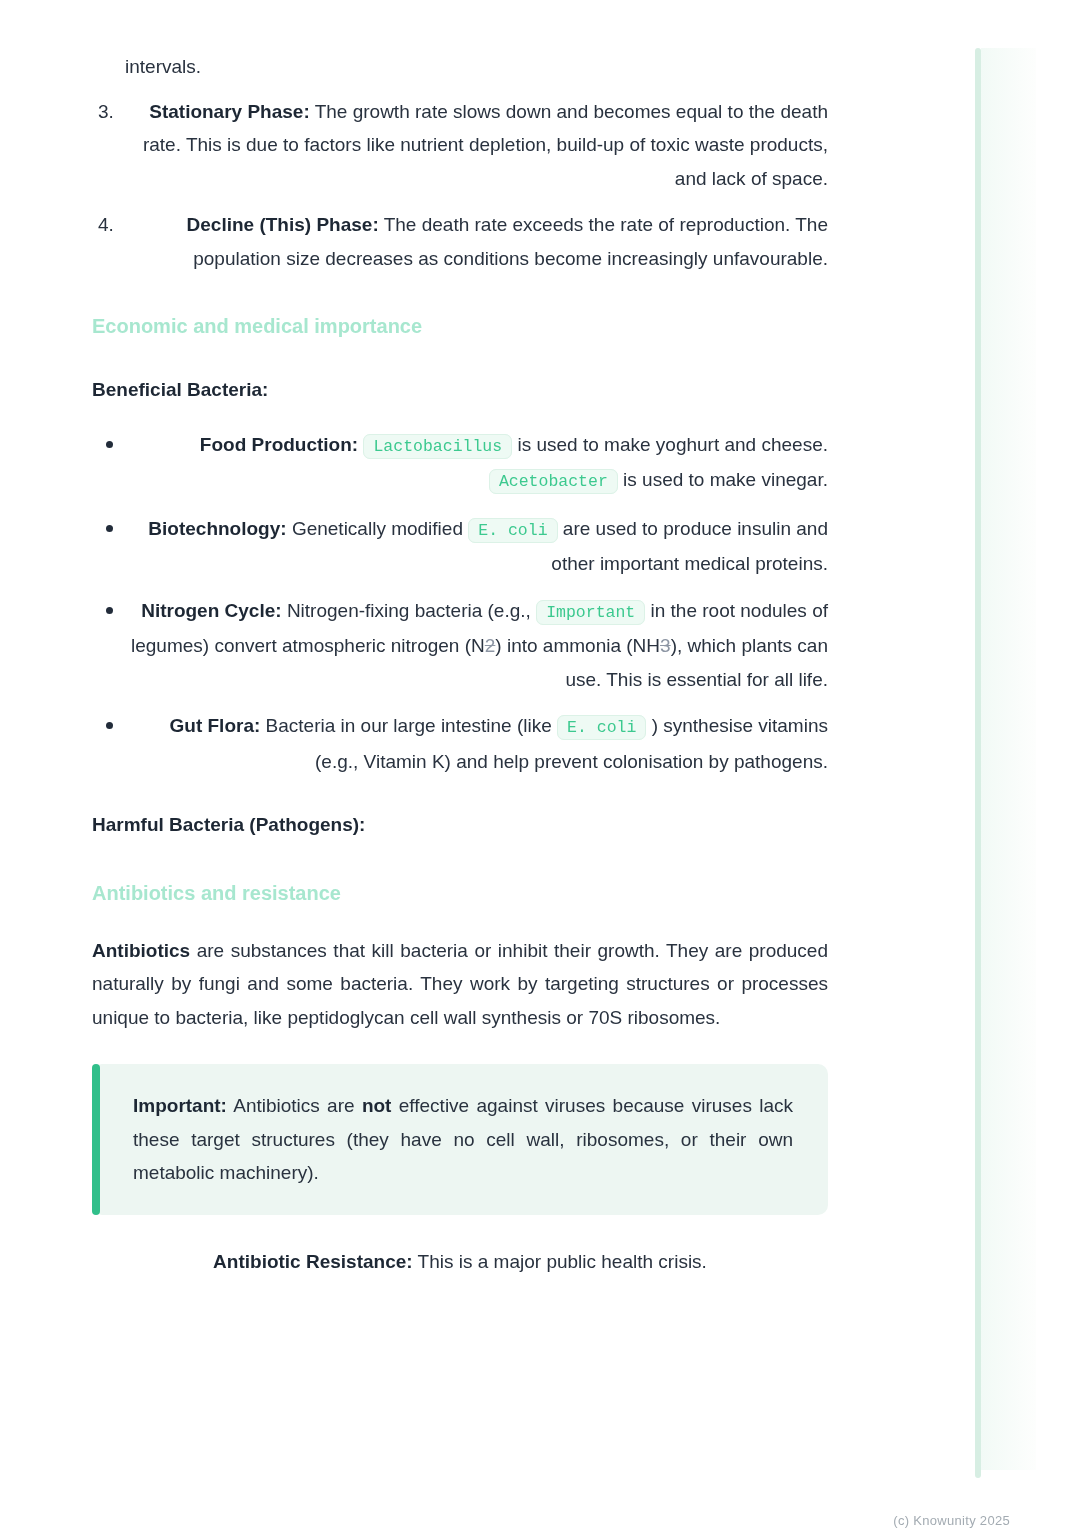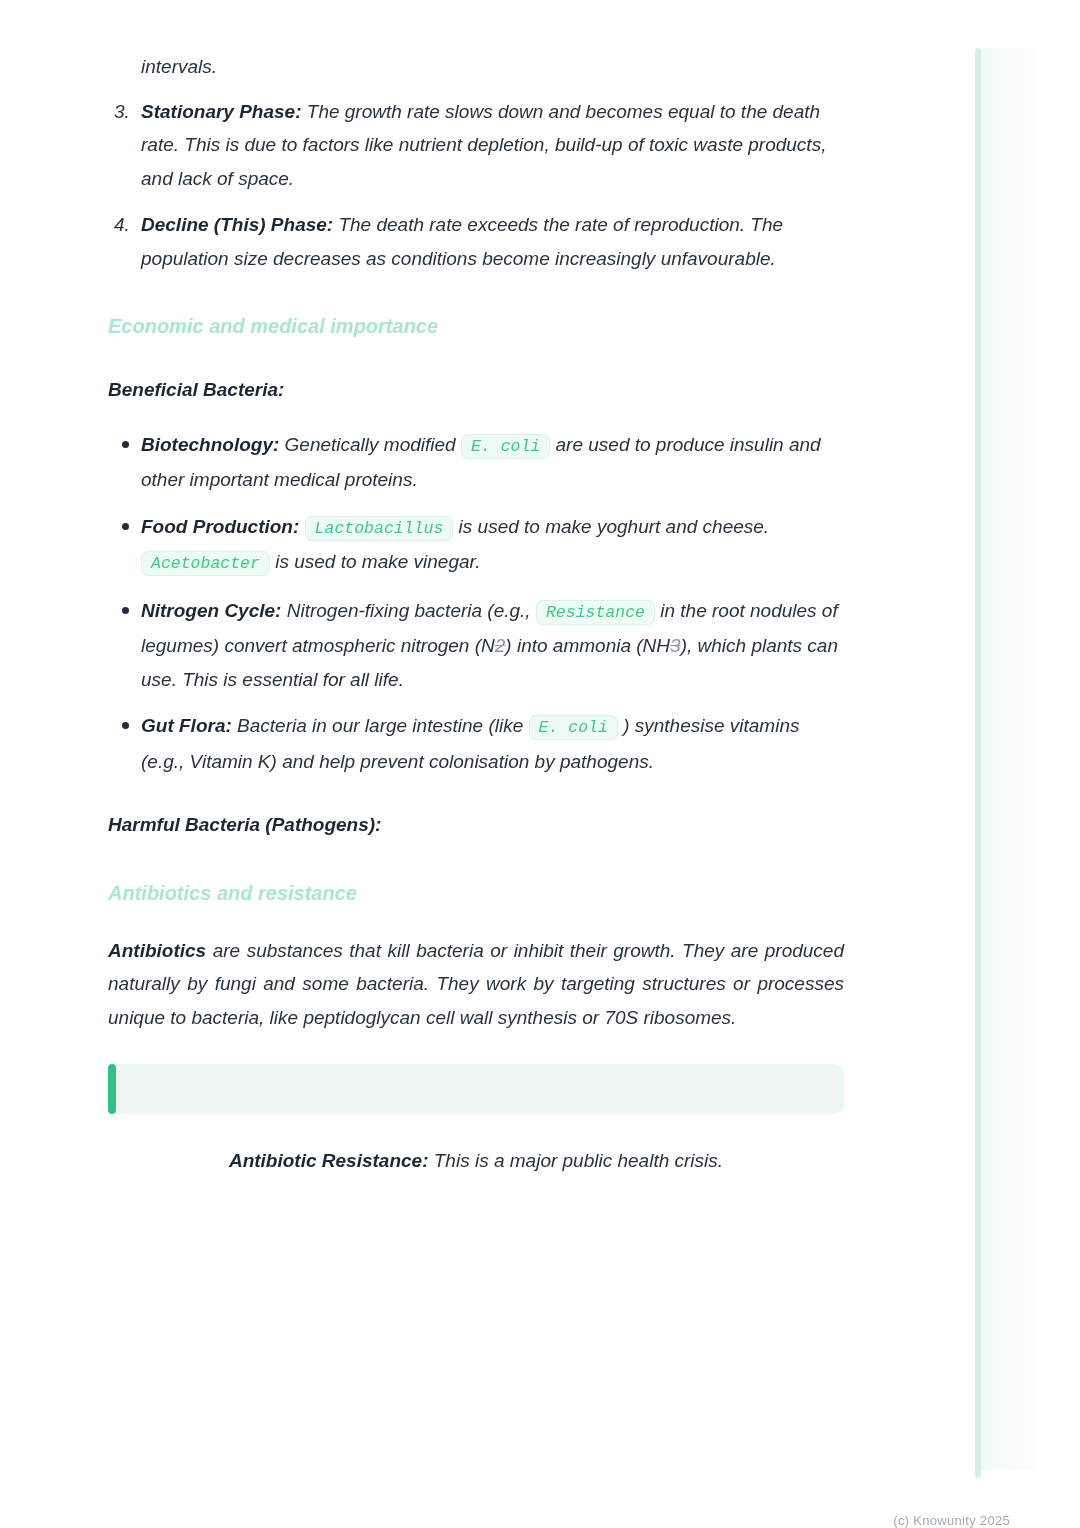--- a/index.html
+++ b/index.html
@@ -27,36 +27,36 @@
   }
   .page{position:absolute;inset:0;}
   .edge-panel{
     position:absolute;left:981px;top:48px;width:55px;height:1422px;
     background:linear-gradient(to right,#f2faf6,#fdfefd);
   }
   .edge-line{
     position:absolute;left:975px;top:48px;width:6px;height:1430px;
     background:var(--edge-line);border-radius:3px;
   }
-  .content{position:absolute;left:108px;top:50px;width:736px;font-style:italic;}
+  .content{position:absolute;left:92px;top:50px;width:736px;}
   p{margin:0;}
   strong{color:var(--bold);font-weight:bold;}
   .fragment{padding-left:33px;}
   ol.numlist,ul.bullist{list-style:none;margin:0;padding:0;}
   ol.numlist{margin-top:11px;}
   ul.bullist{margin-top:21px;}
   ol.numlist>li,ul.bullist>li{
     display:grid;grid-template-columns:33px 1fr;margin-bottom:13px;
   }
   .num{padding-left:6px;}
   .dot{
     width:7px;height:7px;border-radius:50%;
     background:#222c3a;margin:13px 0 0 14px;
   }
-  .li-body{min-width:0;}
+  .li-body{min-width:0;text-align:right;}
   .h2{
     font-size:20px;line-height:34px;font-weight:bold;
     color:var(--mint-heading);
     margin:34px 0 0;
   }
   .subhead{font-weight:bold;color:var(--bold);margin:30px 0 0;}
   .just{text-align:justify;}
   .para{margin:24px 0 0;}
   code.badge{
     font-family:"Liberation Mono","DejaVu Sans Mono",monospace;
@@ -109,46 +109,47 @@
         </li>
       </ol>
 
     <h2 class="h2">Economic and medical importance</h2>
 
     <p class="subhead">Beneficial Bacteria:</p>
 
     <ul class="bullist">
         <li>
           <span class="dot"></span>
+          <div class="li-body"><strong>Food Production:</strong> <code class="badge">Lactobacillus</code> is used to make yoghurt and cheese. <code class="badge">Acetobacter</code> is used to make vinegar.</div>
+        </li>
+        <li>
+          <span class="dot"></span>
           <div class="li-body"><strong>Biotechnology:</strong> Genetically modified <code class="badge">E. coli</code> are used to produce insulin and other important medical proteins.</div>
         </li>
         <li>
           <span class="dot"></span>
-          <div class="li-body"><strong>Food Production:</strong> <code class="badge">Lactobacillus</code> is used to make yoghurt and cheese. <code class="badge">Acetobacter</code> is used to make vinegar.</div>
-        </li>
-        <li>
-          <span class="dot"></span>
-          <div class="li-body"><strong>Nitrogen Cycle:</strong> Nitrogen-fixing bacteria (e.g., <code class="badge">Resistance</code> in the root nodules of legumes) convert atmospheric nitrogen (N<span class="strike">2</span>) into ammonia (NH<span class="strike">3</span>), which plants can use. This is essential for all life.</div>
+          <div class="li-body"><strong>Nitrogen Cycle:</strong> Nitrogen-fixing bacteria (e.g., <code class="badge">Important</code> in the root nodules of legumes) convert atmospheric nitrogen (N<span class="strike">2</span>) into ammonia (NH<span class="strike">3</span>), which plants can use. This is essential for all life.</div>
         </li>
         <li>
           <span class="dot"></span>
           <div class="li-body"><strong>Gut Flora:</strong> Bacteria in our large intestine (like <code class="badge">E. coli</code> ) synthesise vitamins (e.g., Vitamin K) and help prevent colonisation by pathogens.</div>
         </li>
       </ul>
 
     <p class="subhead">Harmful Bacteria (Pathogens):</p>
 
     <ul class="bullist">
       </ul>
 
     <h2 class="h2">Antibiotics and resistance</h2>
 
     <p class="just para"><strong>Antibiotics</strong> are substances that kill bacteria or inhibit their growth. They are produced naturally by fungi and some bacteria. They work by targeting structures or processes unique to bacteria, like peptidoglycan cell wall synthesis or 70S ribosomes.</p>
 
     <aside class="callout">
       <span class="callout-bar"></span>
+      <p class="just"><strong>Important:</strong> Antibiotics are <strong>not</strong> effective against viruses because viruses lack these target structures (they have no cell wall, ribosomes, or their own metabolic machinery).</p>
     </aside>
 
     <p class="resist"><strong>Antibiotic Resistance:</strong> This is a major public health crisis.</p>
   </main>
 
   <div class="watermark">(c) Knowunity 2025</div>
 </div>
 
 </body></html>

